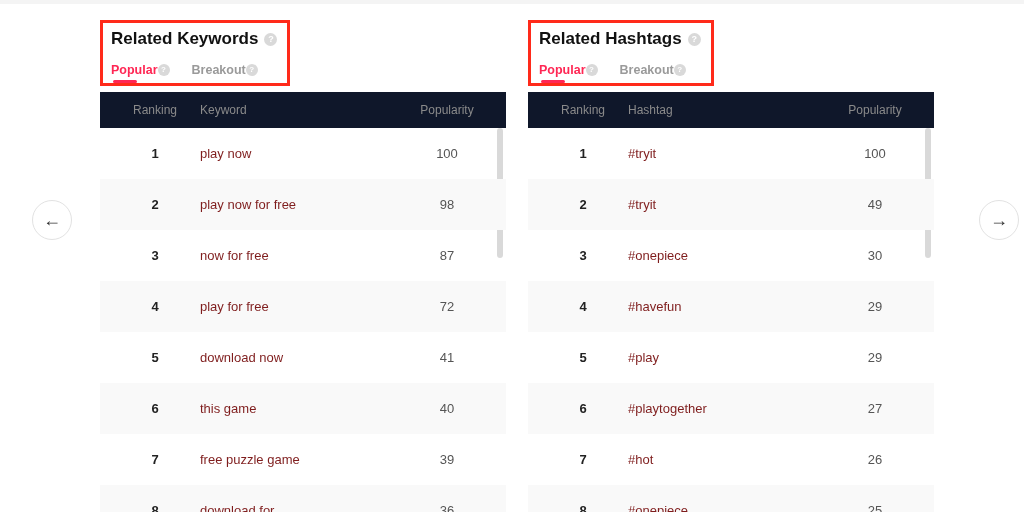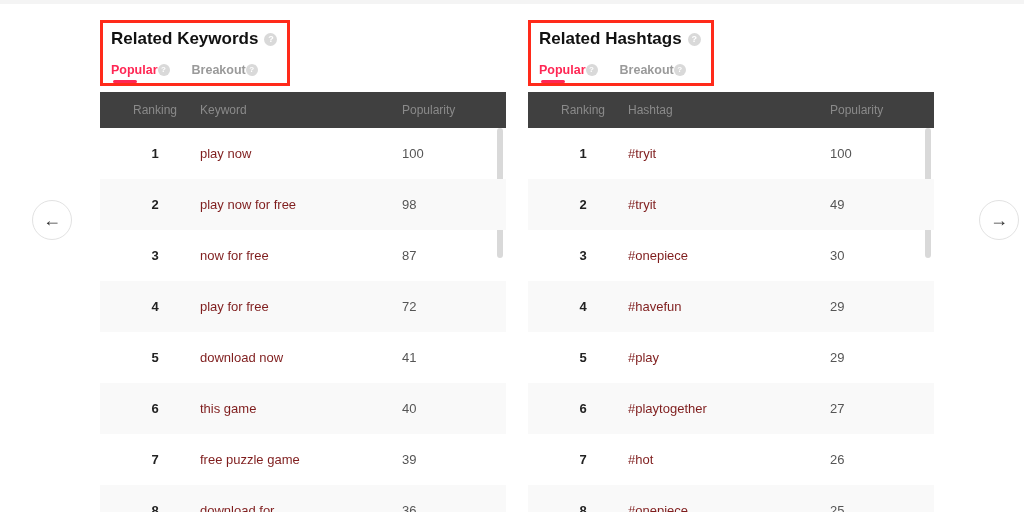--- a/index.html
+++ b/index.html
@@ -83,29 +83,29 @@
       border-radius:2px;
     }
     .tab .help-dot { width:12px; height:12px; font-size:8px; }
     .table-wrap {
       margin-top:0;
       position:relative;
     }
     .thead {
       display:flex;
       align-items:center;
-      background:#404040;
+      background:#0f172a;
       color:#8a8a8a;
       font-size:12px;
       height:36px;
       padding:0 14px 0 10px;
     }
     .col-rank { width:90px; text-align:center; }
     .col-key { flex:1; }
-    .col-pop { width:90px; text-align:left; }
+    .col-pop { width:90px; text-align:center; }
     .tbody {
       height:408px;
       overflow:hidden;
       position:relative;
     }
     .scroll-shadow {
       position:absolute;
       top:36px;
       right:3px;
       width:6px;

